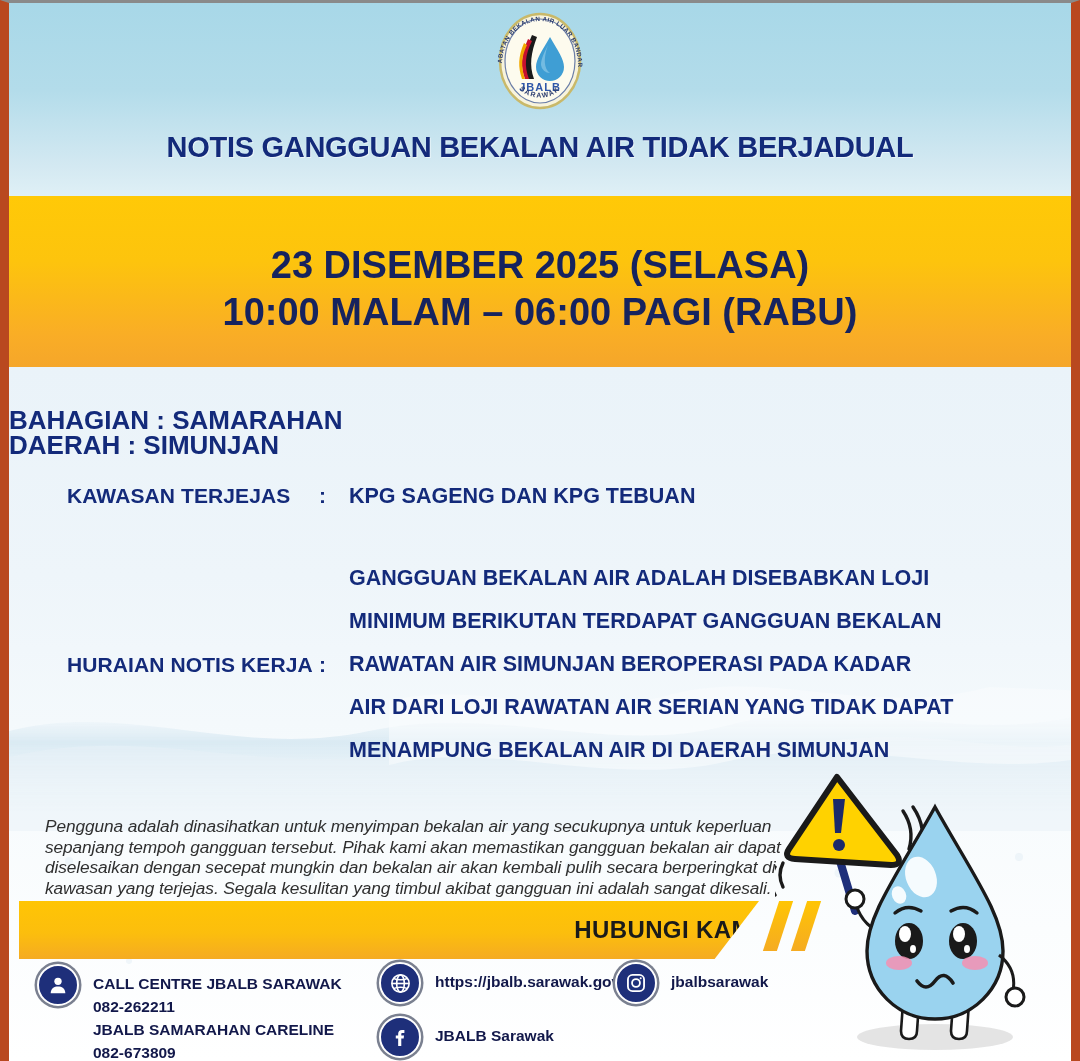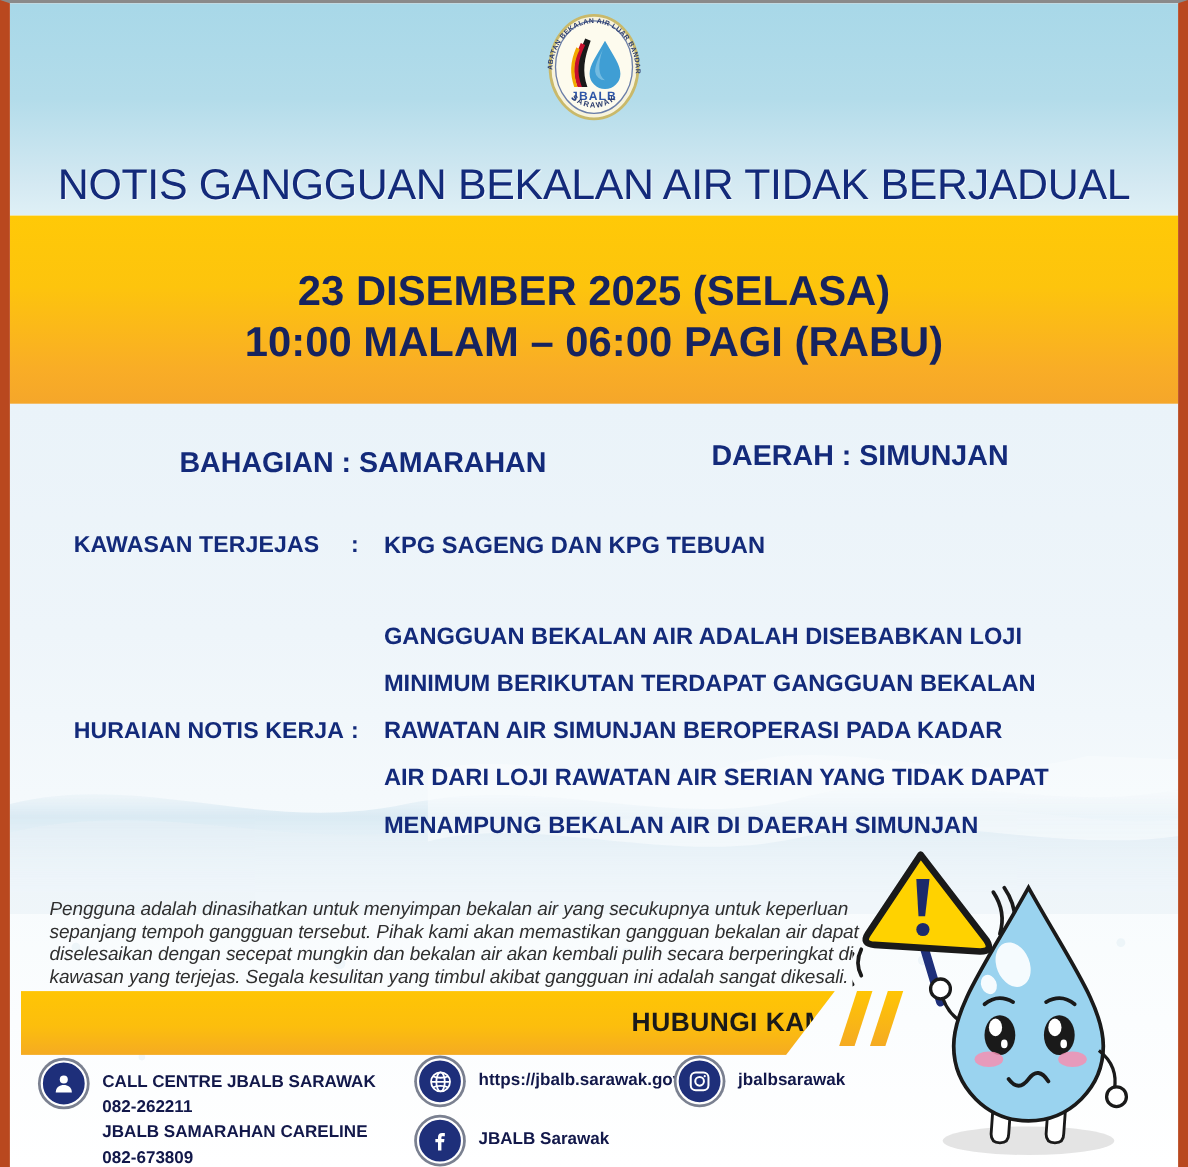--- a/index.html
+++ b/index.html
@@ -23,24 +23,24 @@
   .header-band {
     position: absolute; left: 0; right: 0; top: 0; height: 193px;
     background: linear-gradient(to bottom, #a8d8e8 0%, #b3dcea 45%, #d4e9f2 85%, #dff0f6 100%);
   }
   .logo-wrap {
     position: absolute; left: 50%; top: 6px;
     transform: translateX(-50%);
     width: 104px; height: 104px;
   }
   .notice-title {
-    position: absolute; left: 0; right: 0; top: 144px;
+    position: absolute; left: 0; right: 0; top: 128px;
     text-align: center;
-    font-size: 39px;
-    font-weight: 400;
+    font-size: 29px;
+    font-weight: 700;
     letter-spacing: -0.3px;
     color: #132a7a;
     text-shadow: 1px 1px 0 rgba(255,255,255,.55);
     white-space: nowrap;
   }
 
   
   .date-band {
     position: absolute; left: 0; right: 0; top: 193px; height: 186px;
     background: linear-gradient(to bottom, #ffc907 0%, #fdc40d 35%, #f9ad26 75%, #f3a32c 100%);
@@ -61,21 +61,21 @@
   }
 
   
   .splash {
     position: absolute; left: 0; right: 0; bottom: 0; height: 400px;
     opacity: .55; pointer-events: none;
   }
 
   .region-row {
     position: absolute; left: 0; right: 0; top: 32px;
-    display: flex; justify-content: center; align-items: baseline;
+    display: flex; justify-content: center; align-items: baseline; flex-direction: column;
   }
   .region-item {
     font-size: 26px; font-weight: 800; color: #132a7a; white-space: nowrap;
   }
   .region-item.bahagian { margin-right: 150px; position: relative; top: 6px; }
 
   .field-row {
     position: absolute; left: 58px; right: 40px;
     display: flex; align-items: center;
   }

